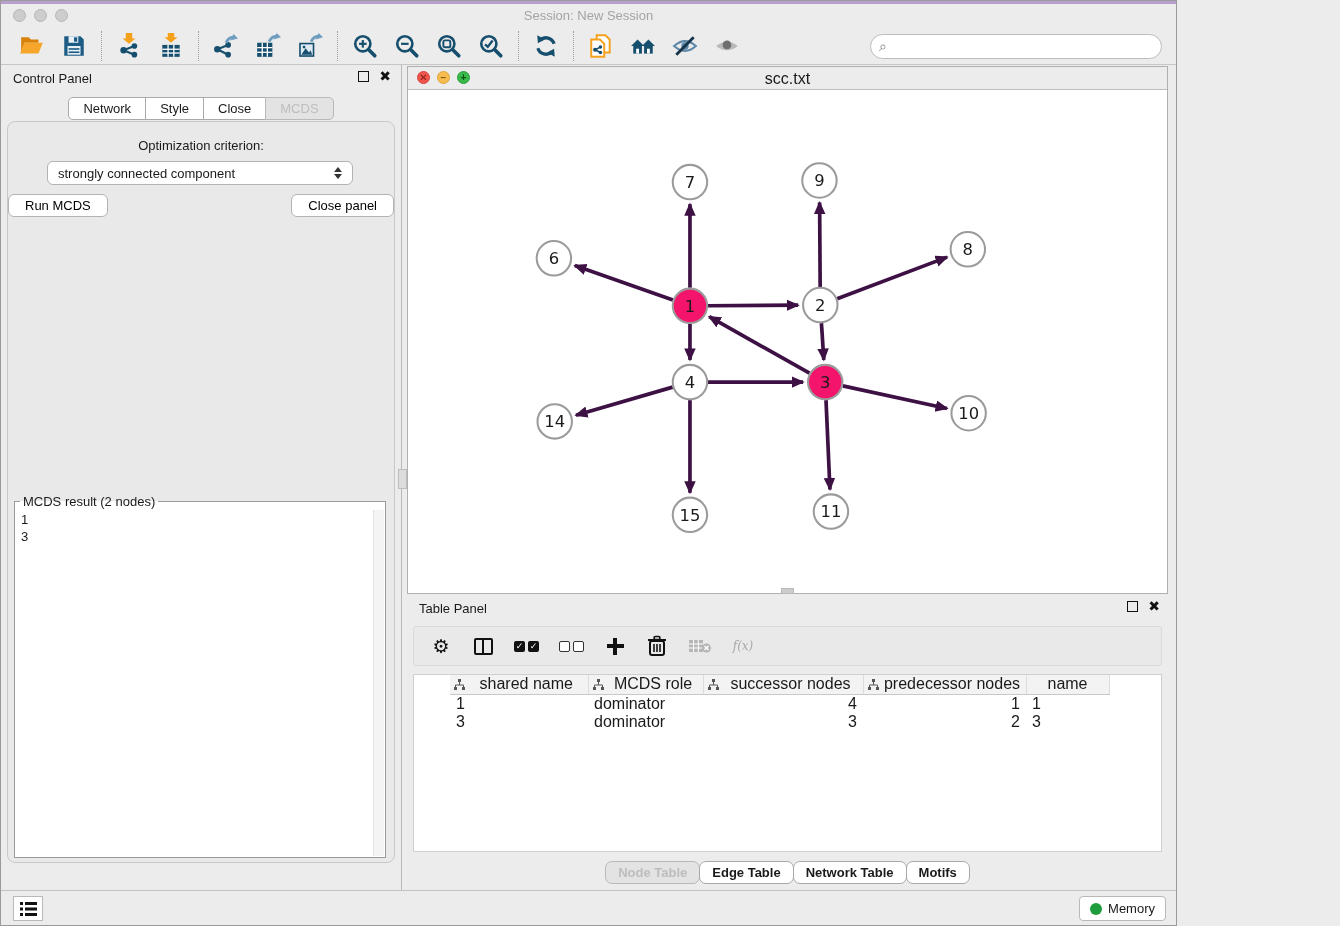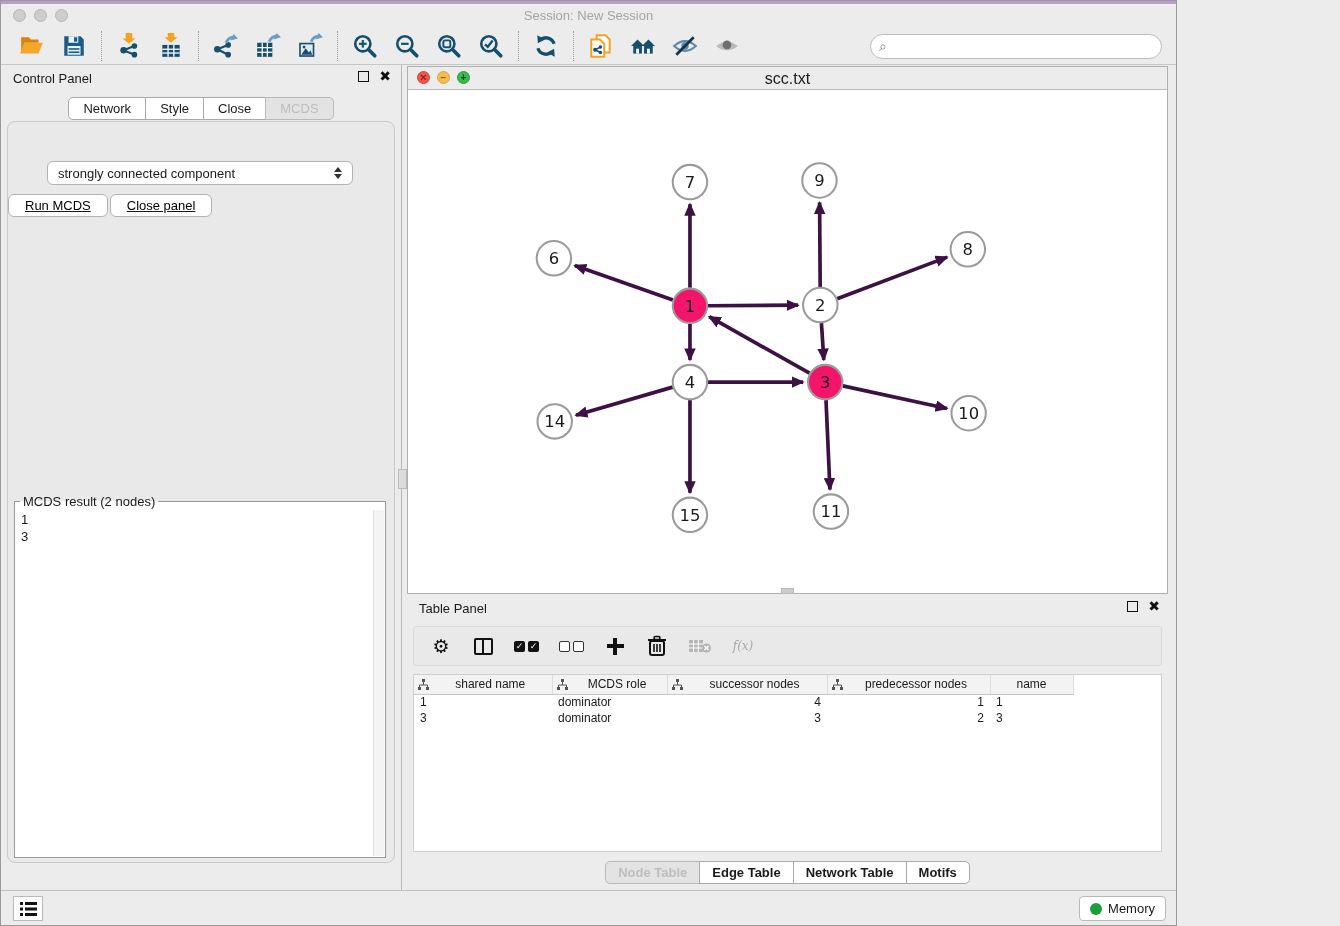--- a/index.html
+++ b/index.html
@@ -35,21 +35,21 @@
   .seg.first { border-radius:5px 0 0 5px; margin-left:0; }
   .seg.last { border-radius:0 5px 5px 0; }
   .seg.active-gray { background:#e3e3e3; color:#bdbdbd; border-color:#b9b9b9; }
   .cp-group { position:absolute; left:6px; right:6px; top:56px; bottom:13px; background:#e9e9e9; border:1px solid #c9c9c9; border-radius:8px; }
   .opt-label { text-align:center; margin-top:16px; font-size:13px; }
   .criterion { position:absolute; left:39px; right:41px; top:39px; height:24px; background:#fff; border:1px solid #b3b3b3; border-radius:6px; display:flex; align-items:center; padding:0 10px; font-size:13px; }
   .criterion .stepper { margin-left:auto; display:flex; flex-direction:column; gap:2px; }
   .criterion .stepper i { width:0; height:0; border-left:4px solid transparent; border-right:4px solid transparent; display:block; }
   .criterion .stepper i.up { border-bottom:5px solid #333; }
   .criterion .stepper i.down { border-top:5px solid #333; }
-  .cp-buttons { position:absolute; top:72px; left:0; right:0; display:flex; justify-content:flex-start; gap:2px;text-decoration:underline; }
+  .cp-buttons { position:absolute; top:72px; left:0; right:0; display:flex; justify-content:space-between; gap:14px; }
   .btn { background:#fff; border:1px solid #b3b3b3; border-radius:6px; padding:3px 16px; font-size:13px; }
   .result-box { position:absolute; left:6px; top:372px; right:8px; bottom:4px; border:1px solid #9a9a9a; background:#fff; }
   .result-box legend { font-size:13px; padding:0 3px; margin-left:5px; }
   .result-lines { position:absolute; left:6px; top:2px; font-size:13px; line-height:17px; white-space:pre; }
   .result-scroll { position:absolute; right:1px; top:1px; bottom:1px; width:11px; background:#f4f4f4; border-left:1px solid #e3e3e3; }
 
   
   .vsplit { position:absolute; left:400px; top:64px; bottom:35px; width:6px; border-left:1px solid #b8b8b8; background:#ececec; }
   .vsplit-handle { position:absolute; left:-4px; top:404px; width:9px; height:20px; background:#dcdcdc; border:1px solid #bdbdbd; }
 
@@ -76,28 +76,28 @@
   .cols-glyph:after { content:""; position:absolute; left:50%; top:0; bottom:0; width:2.5px; margin-left:-1.25px; background:#111; }
   .chk-pair { display:flex; gap:3px; }
   .chk { width:11px; height:11px; border-radius:2px; }
   .chk.on { background:#111; color:#fff; font-size:9px; line-height:11px; text-align:center; }
   .chk.off { border:1.5px solid #333; background:#fff; }
   .plus-glyph { position:relative; width:17px; height:17px; }
   .plus-glyph:before { content:""; position:absolute; left:0; right:0; top:50%; height:3.5px; margin-top:-1.75px; background:#111; }
   .plus-glyph:after { content:""; position:absolute; top:0; bottom:0; left:50%; width:3.5px; margin-left:-1.75px; background:#111; }
   .fx-glyph { font-family:"DejaVu Serif",serif; font-style:italic; font-size:12px; color:#a9a9a9; }
   .tbl-wrap { position:absolute; top:76px; left:6px; right:6px; height:178px; background:#fff; border:1px solid #cfcfcf; overflow:hidden; }
-  table.nodetable { border-collapse:collapse; width:100%; font-size:12px; }
+  table.nodetable { border-collapse:collapse; width:100%; font-size:16px;margin-left:36px; }
   table.nodetable th { background:#f3f3f3; border-right:1px solid #ddd; border-bottom:1px solid #c9c9c9; font-weight:normal; height:19px; padding:0 4px; white-space:nowrap; }
   table.nodetable th .hwrap { display:flex; align-items:center; }
   table.nodetable th .hlabel { flex:1; text-align:center; }
   table.nodetable td { height:16px; padding:0 6px; white-space:nowrap; }
   table.nodetable td.r { text-align:right; }
   .tp-tabs { position:absolute; bottom:6px; left:0; right:0; display:flex; justify-content:center; }
-  .tp-tabs .seg { font-weight:bold; padding:3px 12px; }
+  .tp-tabs .seg { font-weight:bold; padding:3px 12px;border-radius:7px; }
   .tp-tabs .seg.active-gray { font-weight:bold; }
 
   
   .statusbar { position:absolute; left:0; right:0; bottom:0; height:35px; background:#ececec; border-top:1px solid #c2c2c2; }
   .list-btn { position:absolute; left:12px; top:5px; width:30px; height:25px; background:#fff; border:1px solid #b9b9b9; display:flex; align-items:center; justify-content:center; }
   .memory-btn { position:absolute; right:10px; top:5px; height:25px; background:#fff; border:1px solid #b9b9b9; border-radius:4px; display:flex; align-items:center; gap:6px; padding:0 10px; font-size:13px; }
   .memdot { width:12px; height:12px; border-radius:50%; background:#1f9d3c; }
 
   .sorticon { margin-right:4px; }
 </style>
@@ -275,20 +275,21 @@
         <span class="close-btn">✖</span>
       </span>
     </div>
     <div class="cp-tabs">
       <span class="seg first">Network</span>
       <span class="seg">Style</span>
       <span class="seg">Close</span>
       <span class="seg last active-gray">MCDS</span>
     </div>
     <div class="cp-group">
+      <div class="opt-label">Optimization criterion:</div>
       <div class="criterion">
         <span>strongly connected component</span>
         <span class="stepper">
             <i class="up"></i>
             <i class="down"></i>
           </span>
       </div>
       <div class="cp-buttons">
         <button class="btn">Run MCDS</button>
         <button class="btn">Close panel</button>

